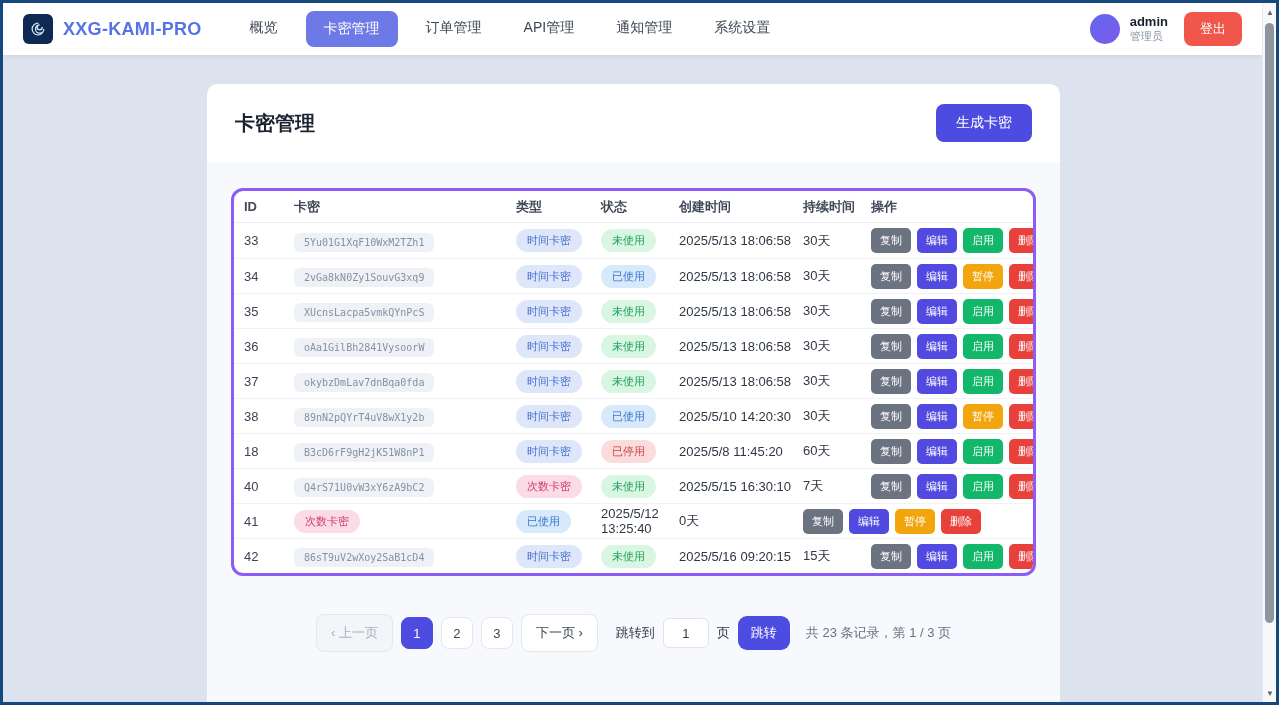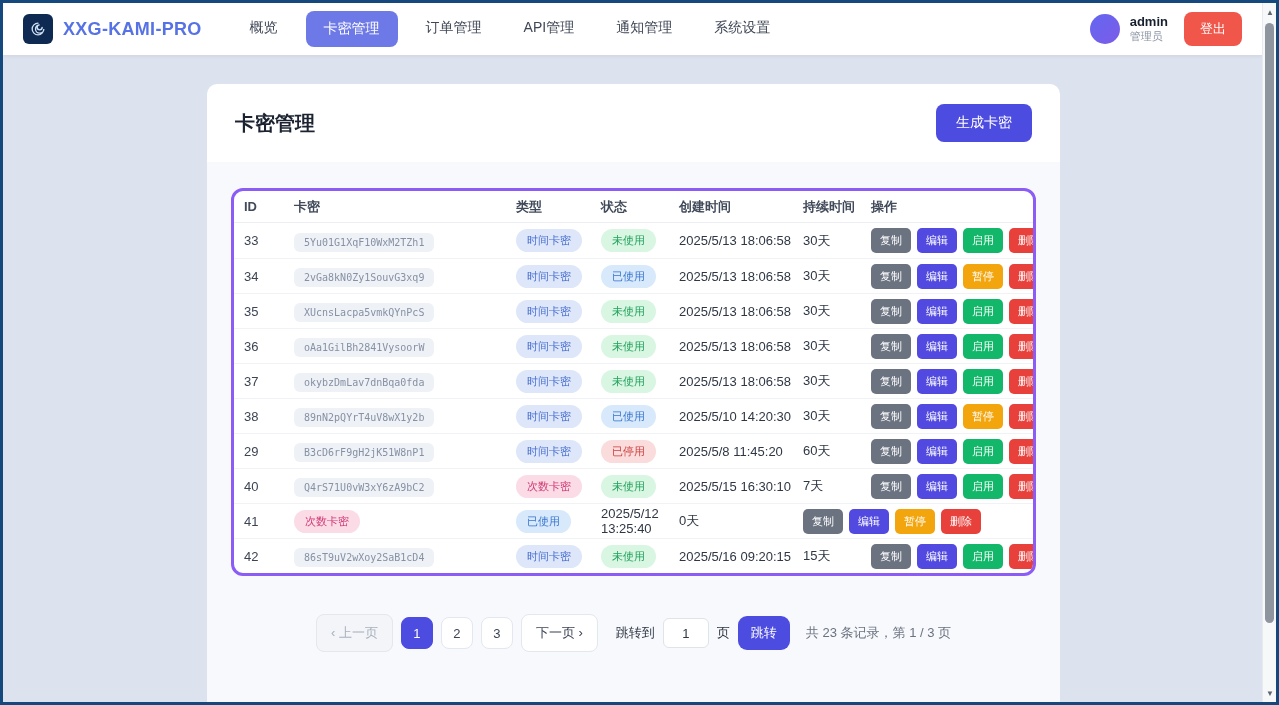--- a/index.html
+++ b/index.html
@@ -223,21 +223,21 @@
     <div class="cell-duration">30天</div>
     <div class="actions">
       <button class="act-btn copy">复制</button>
       <button class="act-btn edit">编辑</button>
       <button class="act-btn pause">暂停</button>
       <button class="act-btn delete">删除</button>
     </div>
   </div>
 
   <div class="t-row">
-    <div class="cell-id">29</div>
+    <div class="cell-id">18</div>
     <div><span class="key-box">B3cD6rF9gH2jK51W8nP1</span></div>
     <div><span class="badge time">时间卡密</span></div>
     <div><span class="badge disabled">已停用</span></div>
     <div class="cell-time">2025/5/8 11:45:20</div>
     <div class="cell-duration">60天</div>
     <div class="actions">
       <button class="act-btn copy">复制</button>
       <button class="act-btn edit">编辑</button>
       <button class="act-btn enable">启用</button>
       <button class="act-btn delete">删除</button>

